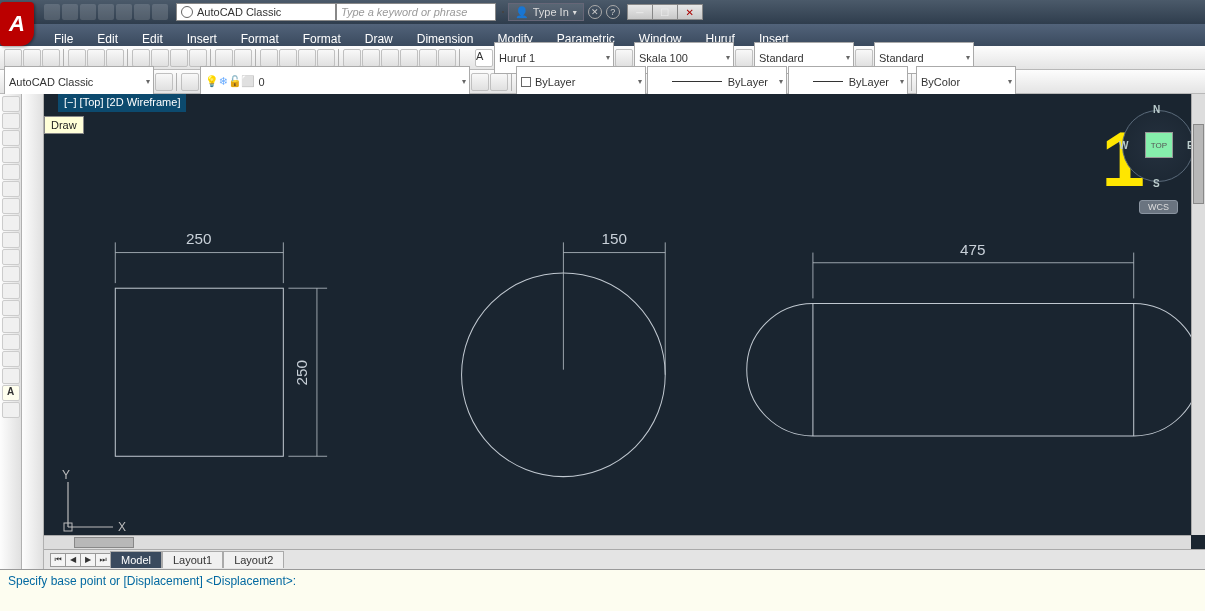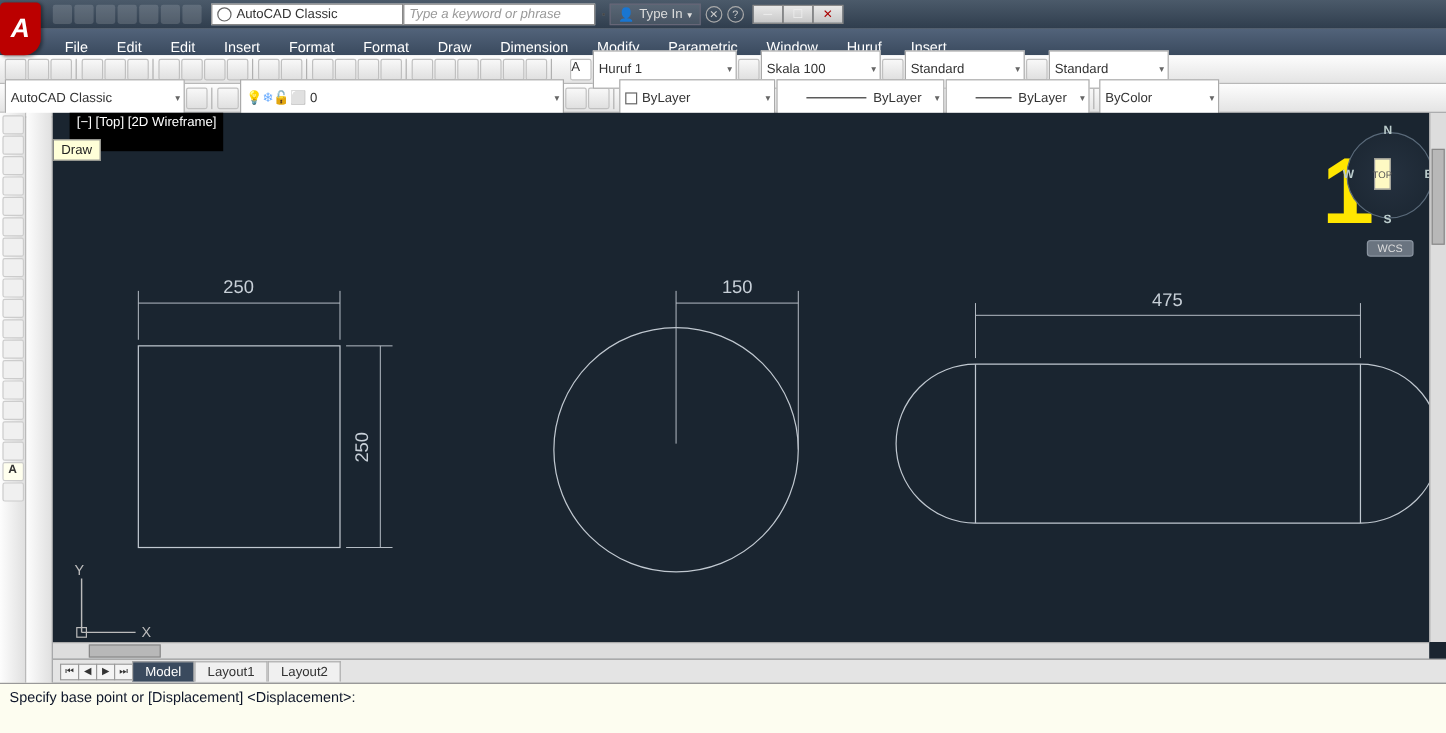--- a/index.html
+++ b/index.html
@@ -32,55 +32,55 @@
 .tb-drop { height:32px; background:#fff; border:1px solid #aaa; display:flex; align-items:center; padding:15px 4px; font-size:11px; position:relative; }
 .tb-drop::after { content:"▾"; position:absolute; right:3px; font-size:8px; color:#666; }
 .layer-sw { width:10px; height:10px; background:#fff; border:1px solid #666; margin-right:4px; }
 
 
 .main { position:absolute; top:94px; left:0; right:0; bottom:42px; display:flex; }
 .vtool { width:22px; background:linear-gradient(90deg,#fdfdfd,#e0e0e0); border-right:1px solid #b0b0b0; display:flex; flex-direction:column; padding:2px 0; gap:1px; align-items:center; }
 .vtool .vt { width:18px; height:16px; background:#f0f0f0; border:1px solid #ccc; border-radius:2px; }
 .vtool2 { width:22px; background:linear-gradient(90deg,#fdfdfd,#e0e0e0); border-right:1px solid #b0b0b0; display:flex; flex-direction:column; padding:2px 0; gap:1px; align-items:center; }
 .canvas-wrap { flex:1; position:relative; background:#1a2530; }
-.canvas-head { position:absolute; top:0; left:14px; height:32px; background:#000000; color:#fff; font-size:11px; padding:2px 6px; }
+.canvas-head { position:absolute; top:0; left:14px; height:18px; background:#0c4a6e; color:#fff; font-size:11px; padding:2px 6px; }
 .draw-tip { position:absolute; top:22px; left:0; background:#ffffd8; border:1px solid #888; padding:2px 6px; font-size:11px; color:#222; }
 
 
 svg.dwg { position:absolute; inset:0; width:100%; height:100%; }
 .dim-text { fill:#c8d0d8; font-size:15px; font-family:Arial,sans-serif; }
 .shape-line { stroke:#c0c8d0; stroke-width:1; fill:none; }
 .dim-line { stroke:#b8c0c8; stroke-width:0.8; fill:none; }
 .big-num { position:absolute; top:20px; right:60px; color:#ffe600; font-size:78px; font-weight:900; font-family:Arial Black,Arial,sans-serif; }
 
 
 .vcube { position:absolute; top:10px; right:10px; width:74px; height:110px; }
 .vc-ring { width:72px; height:72px; border:1px solid #5a6a7a; border-radius:50%; position:absolute; top:6px; left:1px; background:radial-gradient(#25313f,#1a2530); }
-.vc-top { position:absolute; top:28px; left:24px; width:14px; height:26px; background:#fef9c3; border:1px solid #999; font-size:8px; display:flex; align-items:center; justify-content:center; color:#555; }
+.vc-top { position:absolute; top:28px; left:24px; width:28px; height:26px; background:#86efac; border:1px solid #999; font-size:8px; display:flex; align-items:center; justify-content:center; color:#555; }
 .vc-dir { position:absolute; font-size:10px; color:#bcc; font-weight:bold; }
 .wcs-badge { position:absolute; bottom:0; left:18px; background:#6a7480; color:#ddd; font-size:9px; padding:1px 8px; border-radius:3px; border:1px solid #8a94a0; }
 
 
 .ucs { position:absolute; bottom:22px; left:14px; }
 .ucs line { stroke:#bbb; stroke-width:1.2; }
 .ucs text { fill:#bbb; font-size:12px; }
 
 
 .tabrow { position:absolute; bottom:0; left:0; right:0; height:20px; background:#e4e4e4; border-top:1px solid #aaa; display:flex; align-items:center; font-size:11px; }
 .tabnav { display:flex; margin-left:6px; }
 .tabnav .nb { width:16px; height:14px; border:1px solid #999; background:#f4f4f4; display:flex; align-items:center; justify-content:center; font-size:8px; margin-right:-1px; }
 .tab { padding:2px 10px; background:#f0f0f0; border:1px solid #aaa; border-bottom:none; margin-left:0; }
 .tab.active { background:#3a4a5e; color:#fff; }
 .hscroll { position:absolute; bottom:20px; left:0; right:14px; height:14px; background:#ddd; border-top:1px solid #aaa; }
 .hscroll .thumb { position:absolute; left:30px; width:60px; top:1px; bottom:1px; background:#b8b8b8; border:1px solid #888; }
 .vscroll { position:absolute; top:0; right:0; bottom:34px; width:14px; background:#ddd; border-left:1px solid #aaa; }
 .vscroll .thumb { position:absolute; top:30px; height:80px; left:1px; right:1px; background:#b8b8b8; border:1px solid #888; }
 
 
-.cmdline { position:absolute; bottom:0; left:0; right:0; height:42px; background:#fdfdf0; border-top:1px solid #999; padding:4px 8px; font-family:Consolas,monospace; font-size:12px; color:#0f172a; line-height:15px; }
+.cmdline { position:absolute; bottom:0; left:0; right:0; height:42px; background:#fdfdf0; border-top:1px solid #999; padding:4px 8px; font-family:Consolas,monospace; font-size:12px; color:#0369a1; line-height:15px; }
 </style>
 </head>
 <body>
 
 <div class="logo-a">A</div>
 
 <div class="titlebar">
   <div class="qat">
     <div class="ic"></div>
     <div class="ic"></div>

